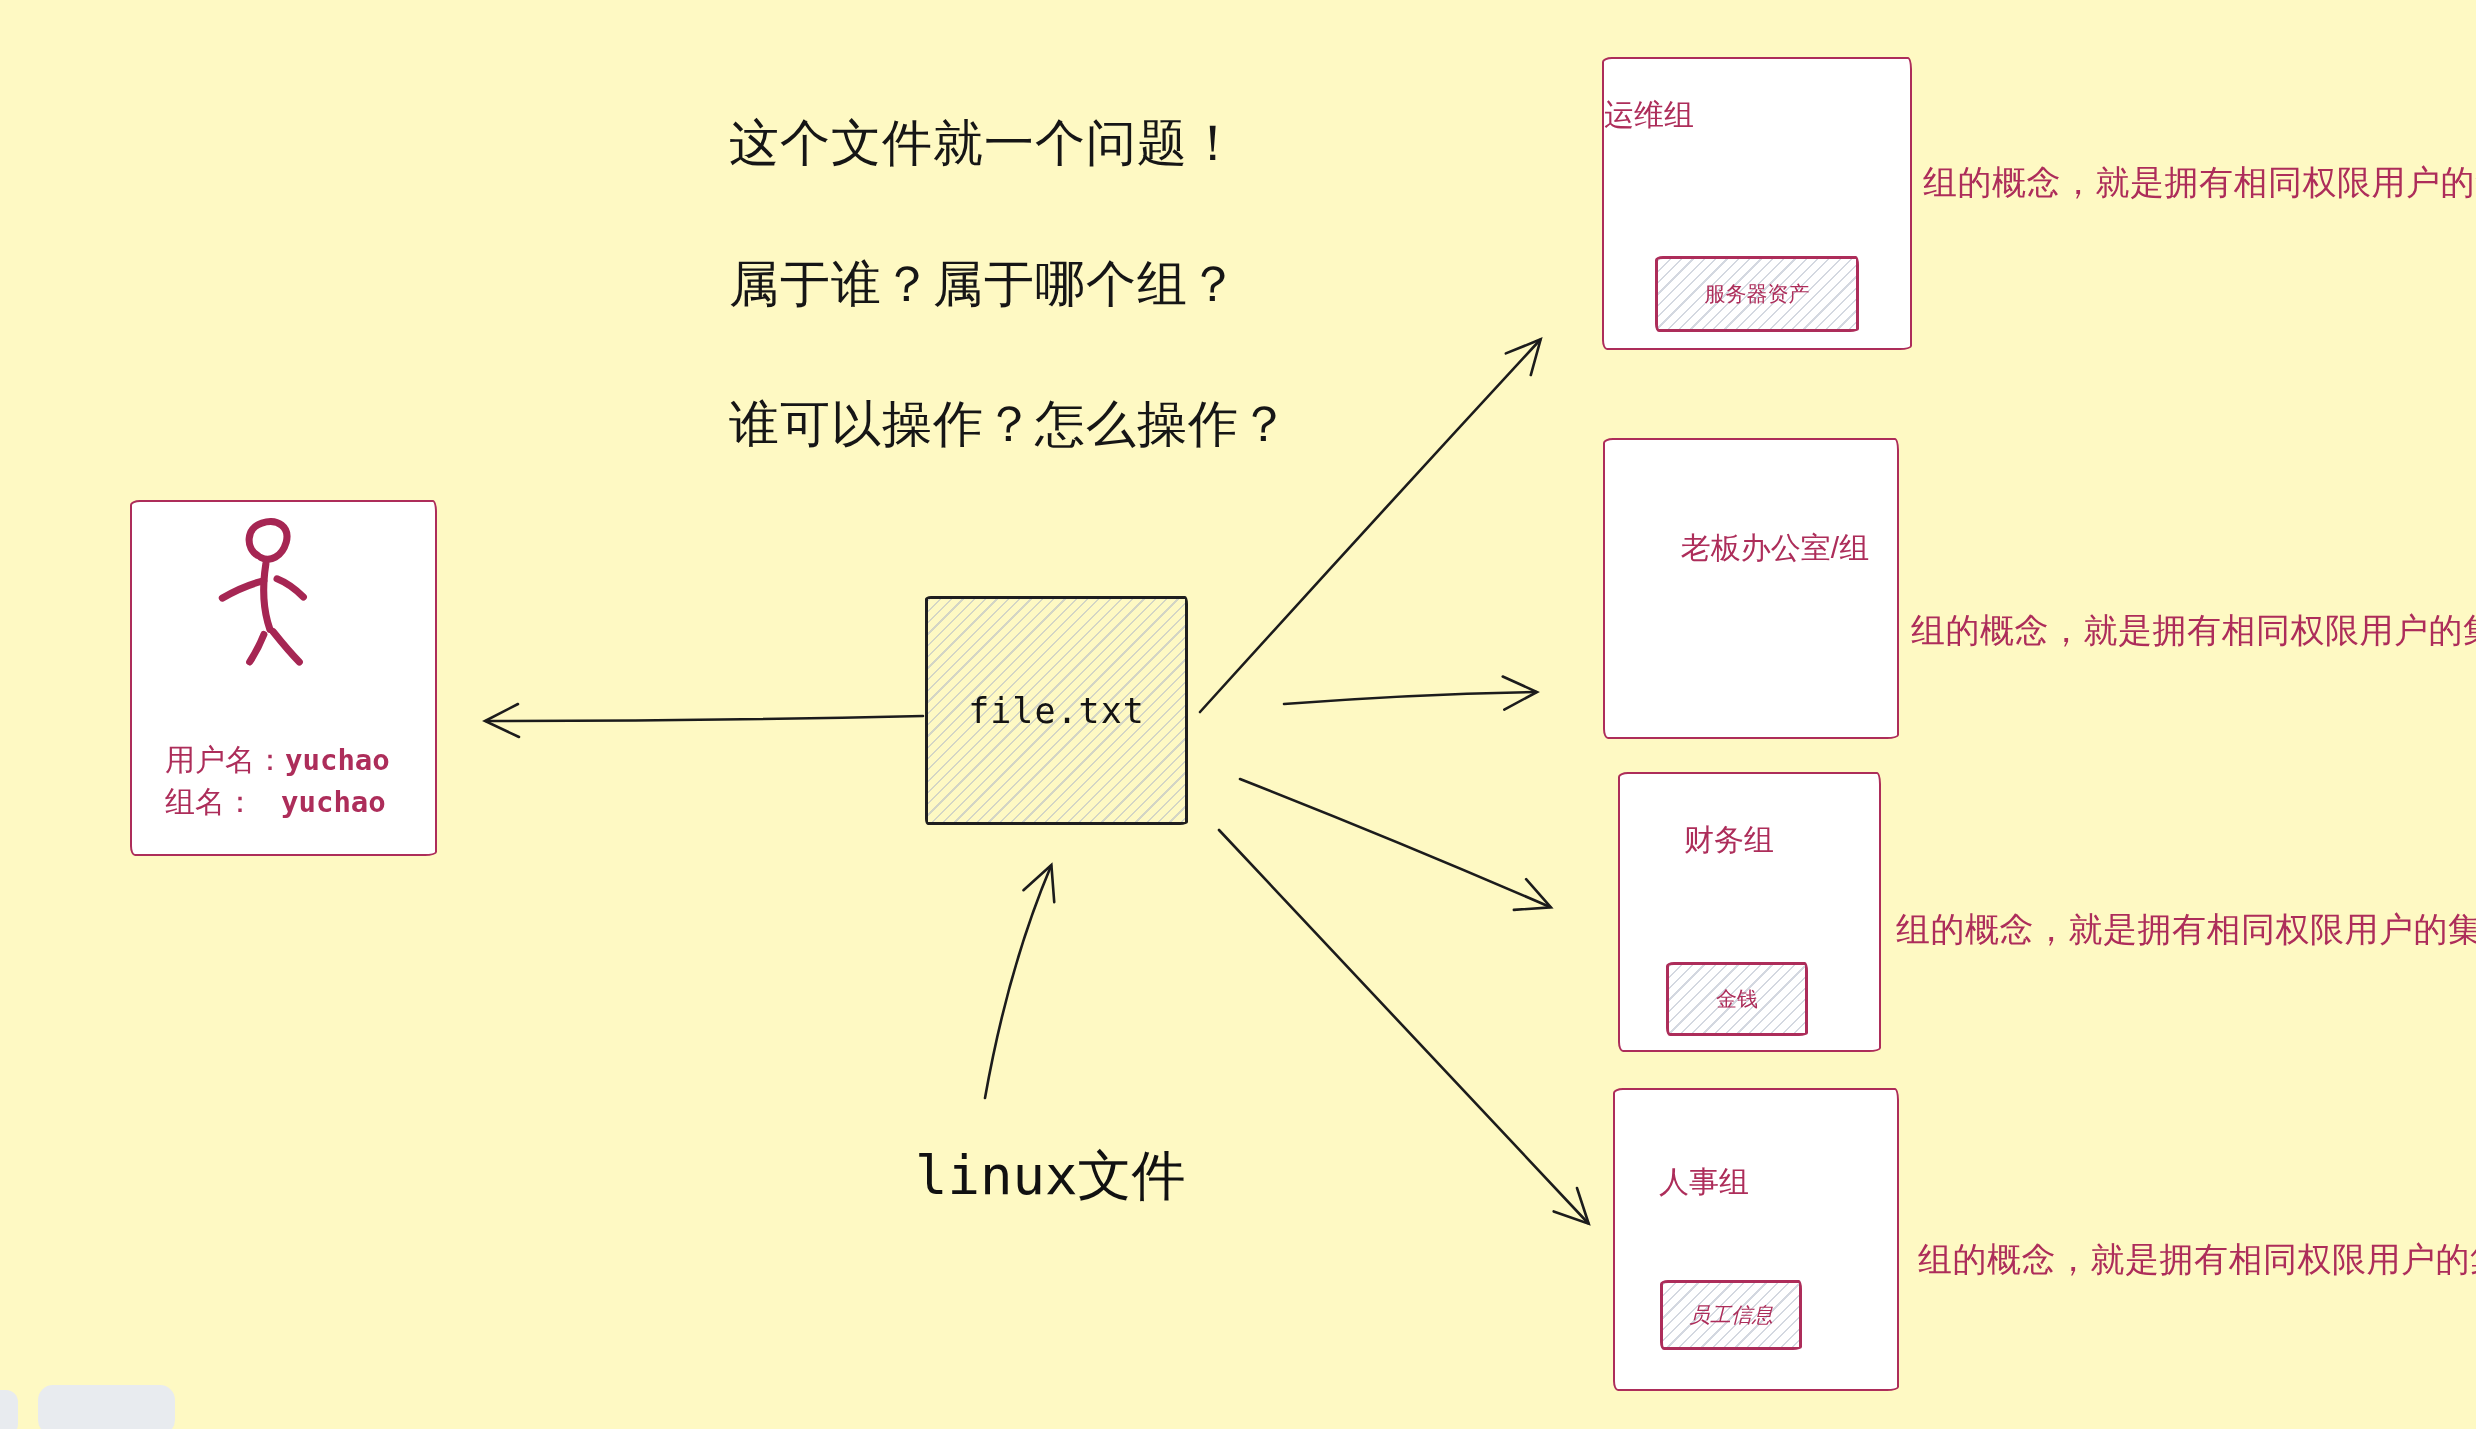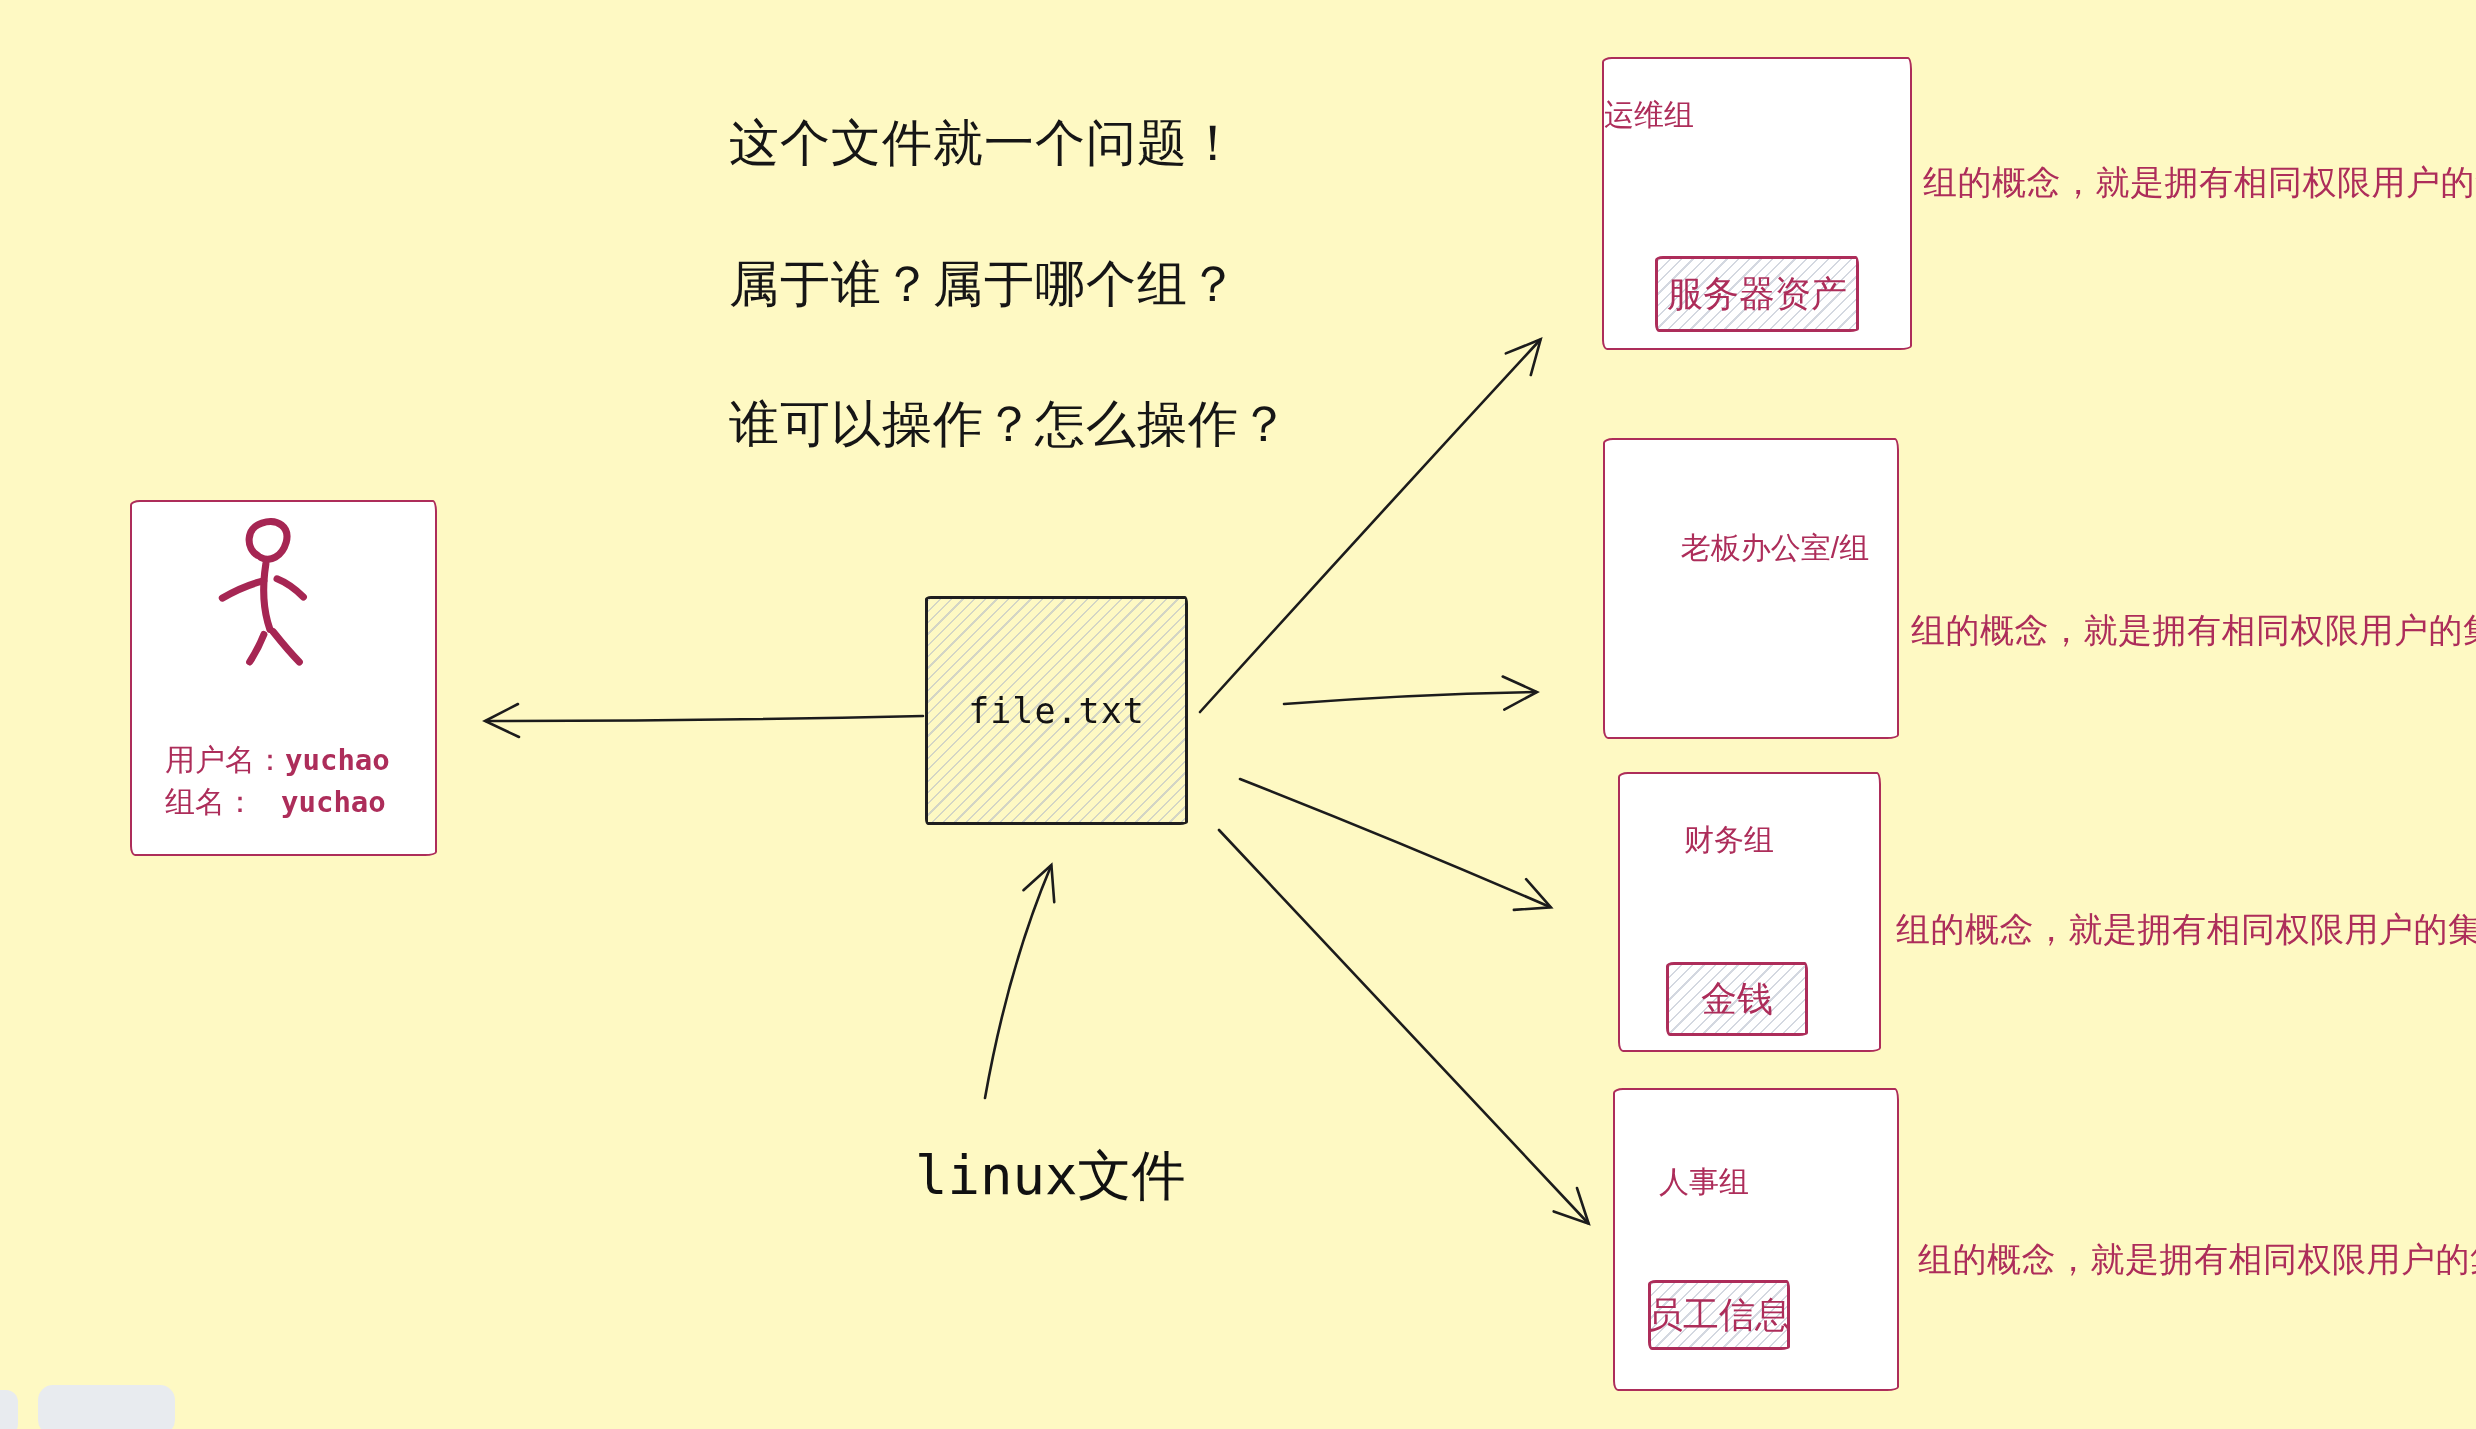--- a/index.html
+++ b/index.html
@@ -34,21 +34,21 @@
   }
   
   .group-name{
     position:absolute;color:#ad2d5a;font-size:30px;white-space:nowrap;
   }
   .asset-box{
     position:absolute;display:flex;align-items:center;justify-content:center;
     border:3px solid #ad2d5a;
     border-radius:8px 3px 9px 4px / 4px 9px 3px 8px;
   }
-  .asset-label{color:#ad2d5a;font-size:36px;white-space:nowrap;}
+  .asset-label{color:#ad2d5a;font-size:21px;white-space:nowrap;}
   .annotation{
     color:#ad2d5a;font-size:34px;white-space:nowrap;letter-spacing:0.5px;
   }
   
   .user-card{position:absolute;}
   .user-row{
     position:absolute;left:33px;white-space:nowrap;color:#ad2d5a;font-size:30px;
   }
   .user-value{
     font-family:"DejaVu Sans Mono","Liberation Mono",monospace;
@@ -111,21 +111,21 @@
   <div class="abs sketch" style="left:1618px;top:772px;width:259px;height:276px;">
     <div class="group-name" style="top:46px;left:64px;">财务组</div>
     <div class="asset-box hatch" style="left:46px;top:188px;width:136px;height:68px;">
       <span class="asset-label">金钱</span>
     </div>
   </div>
   <div class="abs annotation" style="left:1896px;top:907px;">组的概念，就是拥有相同权限用户的集合</div>
 
   <div class="abs sketch" style="left:1613px;top:1088px;width:282px;height:299px;text-align:center;">
     <div class="group-name" style="top:72px;left:44px;">人事组</div>
-    <div class="asset-box hatch" style="left:33px;top:190px;width:136px;height:64px;">
+    <div class="asset-box hatch" style="left:45px;top:190px;width:136px;height:64px;font-style:italic;">
       <span class="asset-label">员工信息</span>
     </div>
   </div>
   <div class="abs annotation" style="left:1918px;top:1237px;">组的概念，就是拥有相同权限用户的集合</div>
 
   <div class="abs linux-label" style="left:915px;top:1140px;">linux文件</div>
 
   <svg class="overlay" width="2476" height="1429" viewBox="0 0 2476 1429">
     <defs>
       <marker id="ah" viewBox="-44 -22 48 44" refX="-1" refY="0" markerWidth="48" markerHeight="44" markerUnits="userSpaceOnUse" orient="auto">

